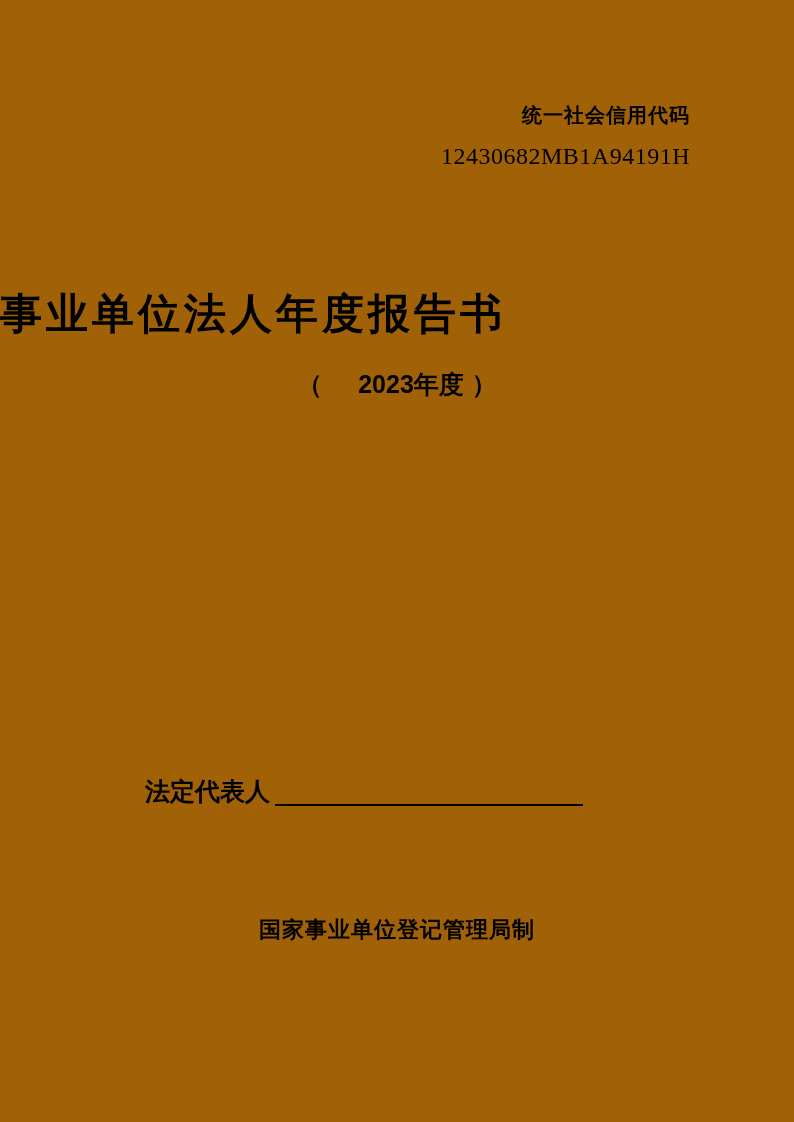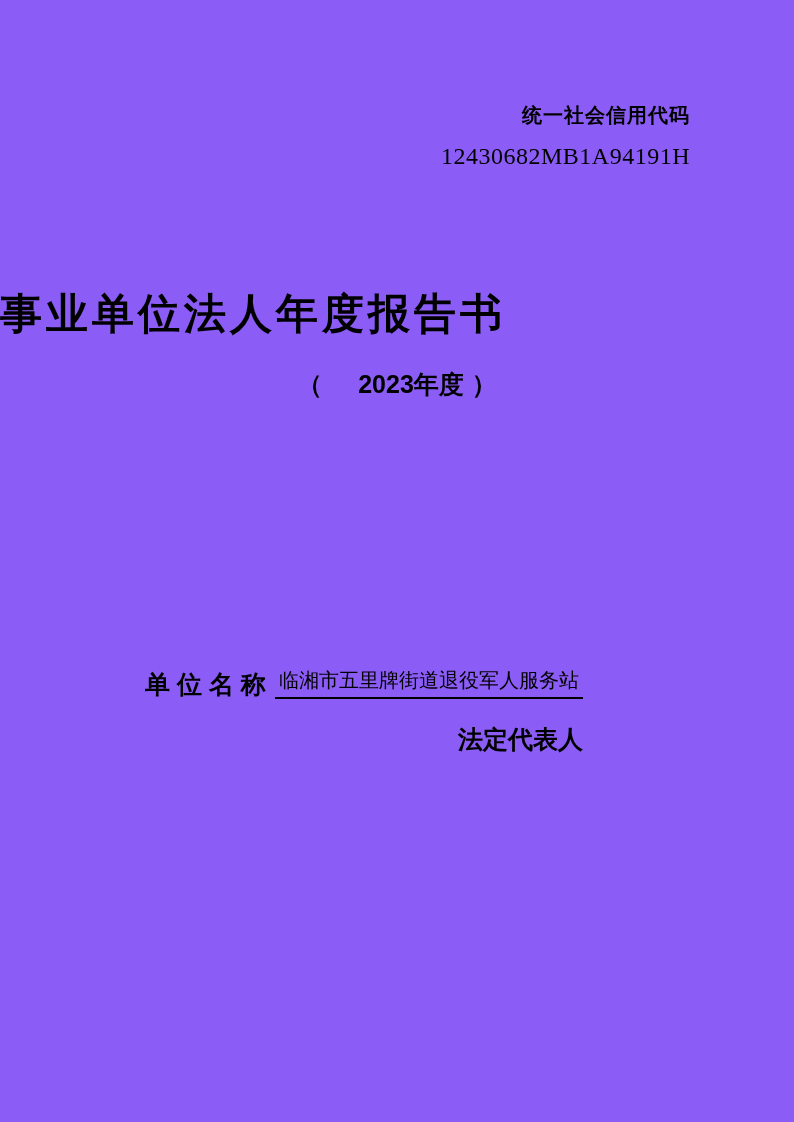--- a/index.html
+++ b/index.html
@@ -8,21 +8,21 @@
     width: 794px;
     height: 1122px;
     position: relative;
     overflow: hidden;
     color: #000000;
     font-family: "Liberation Serif", serif;
   }
   .page {
     position: absolute;
     inset: 0;
-    background: #8b5cf6;
+    background: #a16207;
   }
 
   
   .credit-block {
     position: absolute;
     top: 103px;
     right: 104px;
     text-align: right;
   }
   .credit-label {
@@ -84,21 +84,21 @@
 
   
   .field-row {
     position: absolute;
     left: 145px;
     width: 438px;
     display: flex;
     align-items: flex-end;
   }
   .field-row.row-unit-name { top: 659px; height: 40px; }
-  .field-row.row-legal-rep { top: 725px; height: 40px; flex-direction: column; }
+  .field-row.row-legal-rep { top: 766px; height: 40px; }
   .field-label {
     flex: 0 0 130px;
     font-family: "Liberation Sans", sans-serif;
     font-weight: 700;
     font-size: 25px;
     line-height: 1.15;
     white-space: pre;
   }
   .field-value {
     flex: 1 1 auto;
@@ -137,24 +137,21 @@
 
   <div class="doc-title">事业单位法人年度报告书</div>
 
   <div class="doc-subtitle">
     <span class="paren">（</span>
     <span class="year-value">2023</span>
     <span class="year-suffix">年度</span>
     <span class="paren close-paren">）</span>
   </div>
 
-  <div class="field-row row-unit-name">
-    <div class="field-label">单 位 名 称</div>
-    <div class="field-value">临湘市五里牌街道退役军人服务站</div>
-  </div>
 
   <div class="field-row row-legal-rep">
     <div class="field-label">法定代表人</div>
     <div class="field-value"></div>
   </div>
 
+  <div class="doc-footer">国家事业单位登记管理局制</div>
 
 </div>
 
 </body></html>

